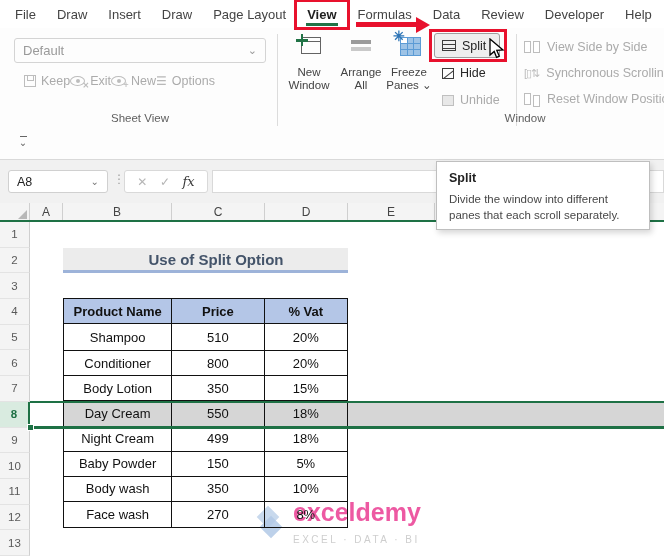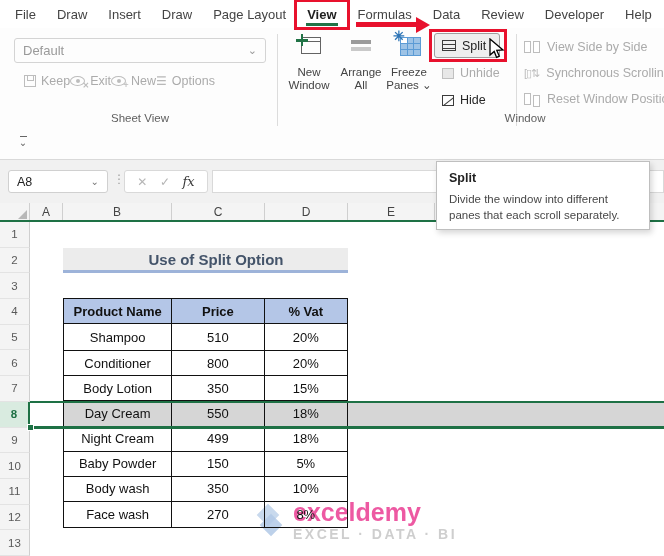--- a/index.html
+++ b/index.html
@@ -125,21 +125,21 @@
   .sel-greenline { position:absolute; left:30px; width:634px; height:2.6px; background:#1e7145; z-index:4; }
   #sel-handle { position:absolute; left:27px; width:7px; height:7px; background:#1e7145; border:1px solid #fff; z-index:5; }
 
   
   #watermark { position:absolute; left:255px; top:297px; display:flex; align-items:center; gap:8px; z-index:1; opacity:.9; }
   .wm-logo { position:relative; width:30px; height:32px; }
   .wm-logo i { position:absolute; width:16px; height:16px; transform:rotate(45deg); }
   .wm-logo i:first-child { left:5px; top:2px; background:#c3d5ec; }
   .wm-logo i:last-child { left:8px; top:12px; background:#a9c3e4; opacity:.85; }
   .wm-text .name { font-size:25px; font-weight:700; color:#ec4899; letter-spacing:0; line-height:25px; }
-  .wm-text .tag { font-size:14px; color:#c9c9c9; letter-spacing:2.5px; font-weight:700; margin-top:1px; }
+  .wm-text .tag { font-size:10px; color:#c9c9c9; letter-spacing:2.5px; font-weight:400; margin-top:9px; }
 
   
   #tooltip { position:absolute; left:436px; top:161px; width:214px; height:69px; background:#fff;
        border:1px solid #bfbfbf; box-shadow:2px 3px 6px rgba(0,0,0,.16); z-index:10; padding:9px 12px; }
   #tooltip .tt-title { font-size:12.5px; font-weight:700; color:#222; margin-bottom:6px; }
   #tooltip .tt-desc { font-size:11.5px; color:#484848; line-height:1.42; }
 </style>
 </head>
 <body>
 
@@ -222,27 +222,27 @@
         <span class="snow">✳</span>
       </span>
       <span class="lbl">Freeze<br>Panes ⌄</span>
     </div>
 
     <div class="smallstack">
       <div id="split-btn">
         <span class="split-icon"></span>
         <span>Split</span>
       </div>
+      <div class="smallitem">
+        <span class="hide-icon"></span>
+        <span>Hide</span>
+      </div>
       <div class="smallitem disabled">
         <span class="unhide-icon"></span>
         <span>Unhide</span>
-      </div>
-      <div class="smallitem">
-        <span class="hide-icon"></span>
-        <span>Hide</span>
       </div>
     </div>
 
     <div class="vsep" style="left:516px;"></div>
 
     <div class="rightstack">
       <div class="ritem">
         <span class="pgpair">
             <i></i>
             <i></i>

